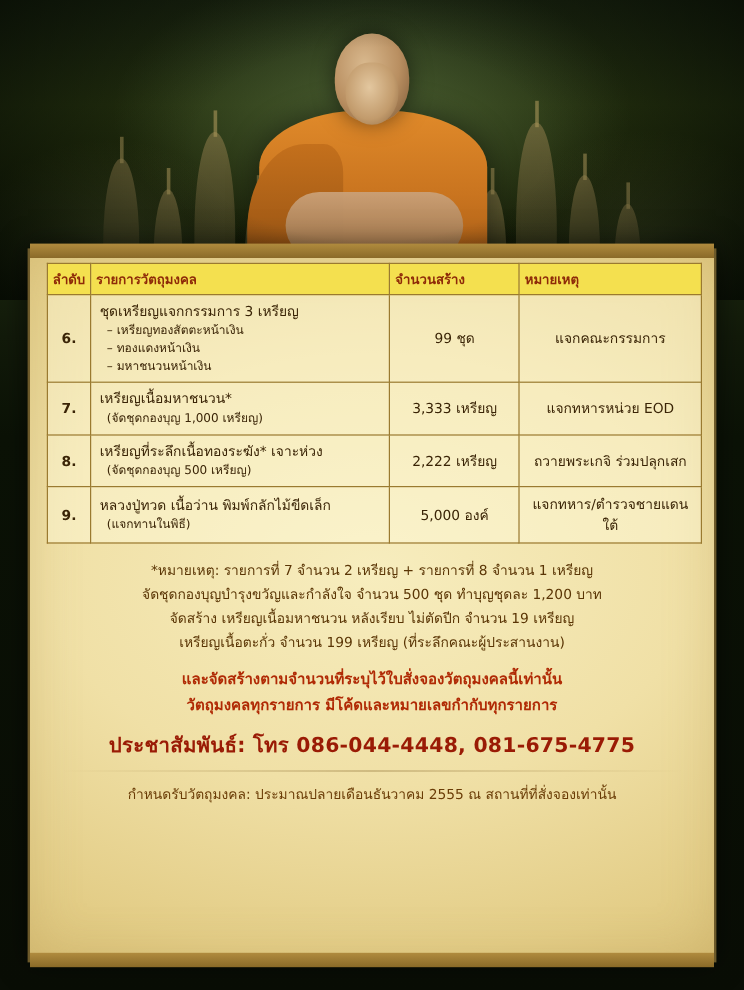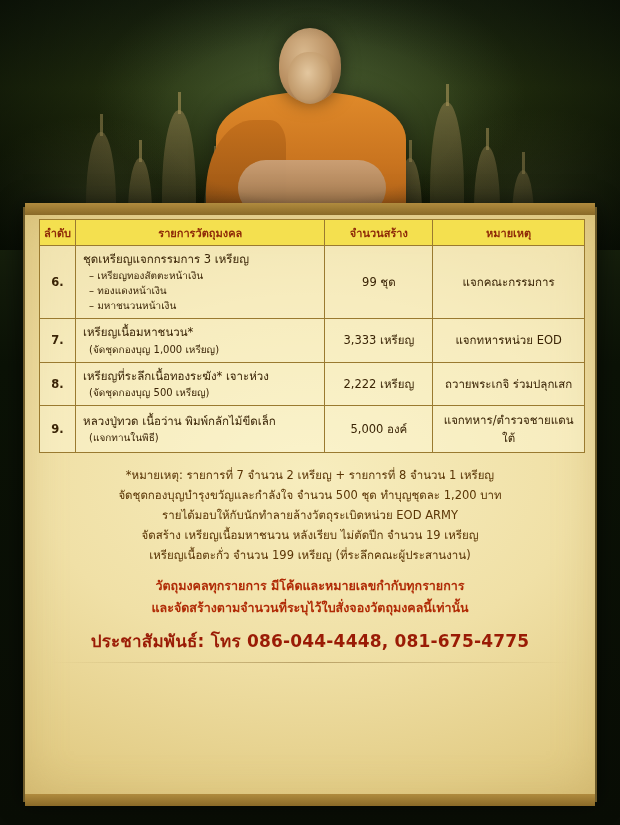--- a/index.html
+++ b/index.html
@@ -101,21 +101,21 @@
     width: 546px; border-collapse: collapse;
     font-size: 11.5px; color: #3a2406;
   }
   table.items th {
     background: #f4e04f;
     color: #8e2a08;
     font-size: 11px;
     font-weight: bold;
     border: 1px solid #9a7a30;
     padding: 0 4px;
-    text-align: center;
+    text-align: left;
     height: 26px;
   }
   table.items td {
     border: 1px solid #9a7a30;
     padding: 5px 7px;
     vertical-align: middle;
     background: rgba(255,250,220,0.45);
   }
   td.c-no { width: 36px; text-align: center; color: #3a2406; font-weight: bold; }
   td.c-desc { width: 250px; line-height: 1.5; }
@@ -239,33 +239,33 @@
             </td>
             <td class="c-qty">5,000 องค์</td>
             <td class="c-note">แจกทหาร/ตำรวจชายแดนใต้</td>
           </tr>
         </tbody>
       </table>
 
       <div class="notes">
         <span class="ln">*หมายเหตุ: รายการที่ 7 จำนวน 2 เหรียญ + รายการที่ 8 จำนวน 1 เหรียญ</span>
         <span class="ln">จัดชุดกองบุญบำรุงขวัญและกำลังใจ จำนวน 500 ชุด ทำบุญชุดละ 1,200 บาท</span>
-        <span class="ln">รายได้มอบให้กับนักทำลายล้างวัตถุระเบิดหน่วย EOD ARMY</span>
         <span class="ln">จัดสร้าง เหรียญเนื้อมหาชนวน หลังเรียบ ไม่ตัดปีก จำนวน 19 เหรียญ</span>
         <span class="ln">เหรียญเนื้อตะกั่ว จำนวน 199 เหรียญ (ที่ระลึกคณะผู้ประสานงาน)</span>
       </div>
 
       <div class="highlight">
+        <div>และจัดสร้างตามจำนวนที่ระบุไว้ใบสั่งจองวัตถุมงคลนี้เท่านั้น</div>
         <div>วัตถุมงคลทุกรายการ มีโค้ดและหมายเลขกำกับทุกรายการ</div>
-        <div>และจัดสร้างตามจำนวนที่ระบุไว้ใบสั่งจองวัตถุมงคลนี้เท่านั้น</div>
       </div>
 
       <div class="phone">
         <span>ประชาสัมพันธ์:</span>
         <span>โทร 086-044-4448, 081-675-4775</span>
       </div>
 
       <div class="divider"></div>
 
+      <div class="footer-note">กำหนดรับวัตถุมงคล: ประมาณปลายเดือนธันวาคม 2555 ณ สถานที่ที่สั่งจองเท่านั้น</div>
 
     </div>
   </div>
 </div>
 
 </body></html>

